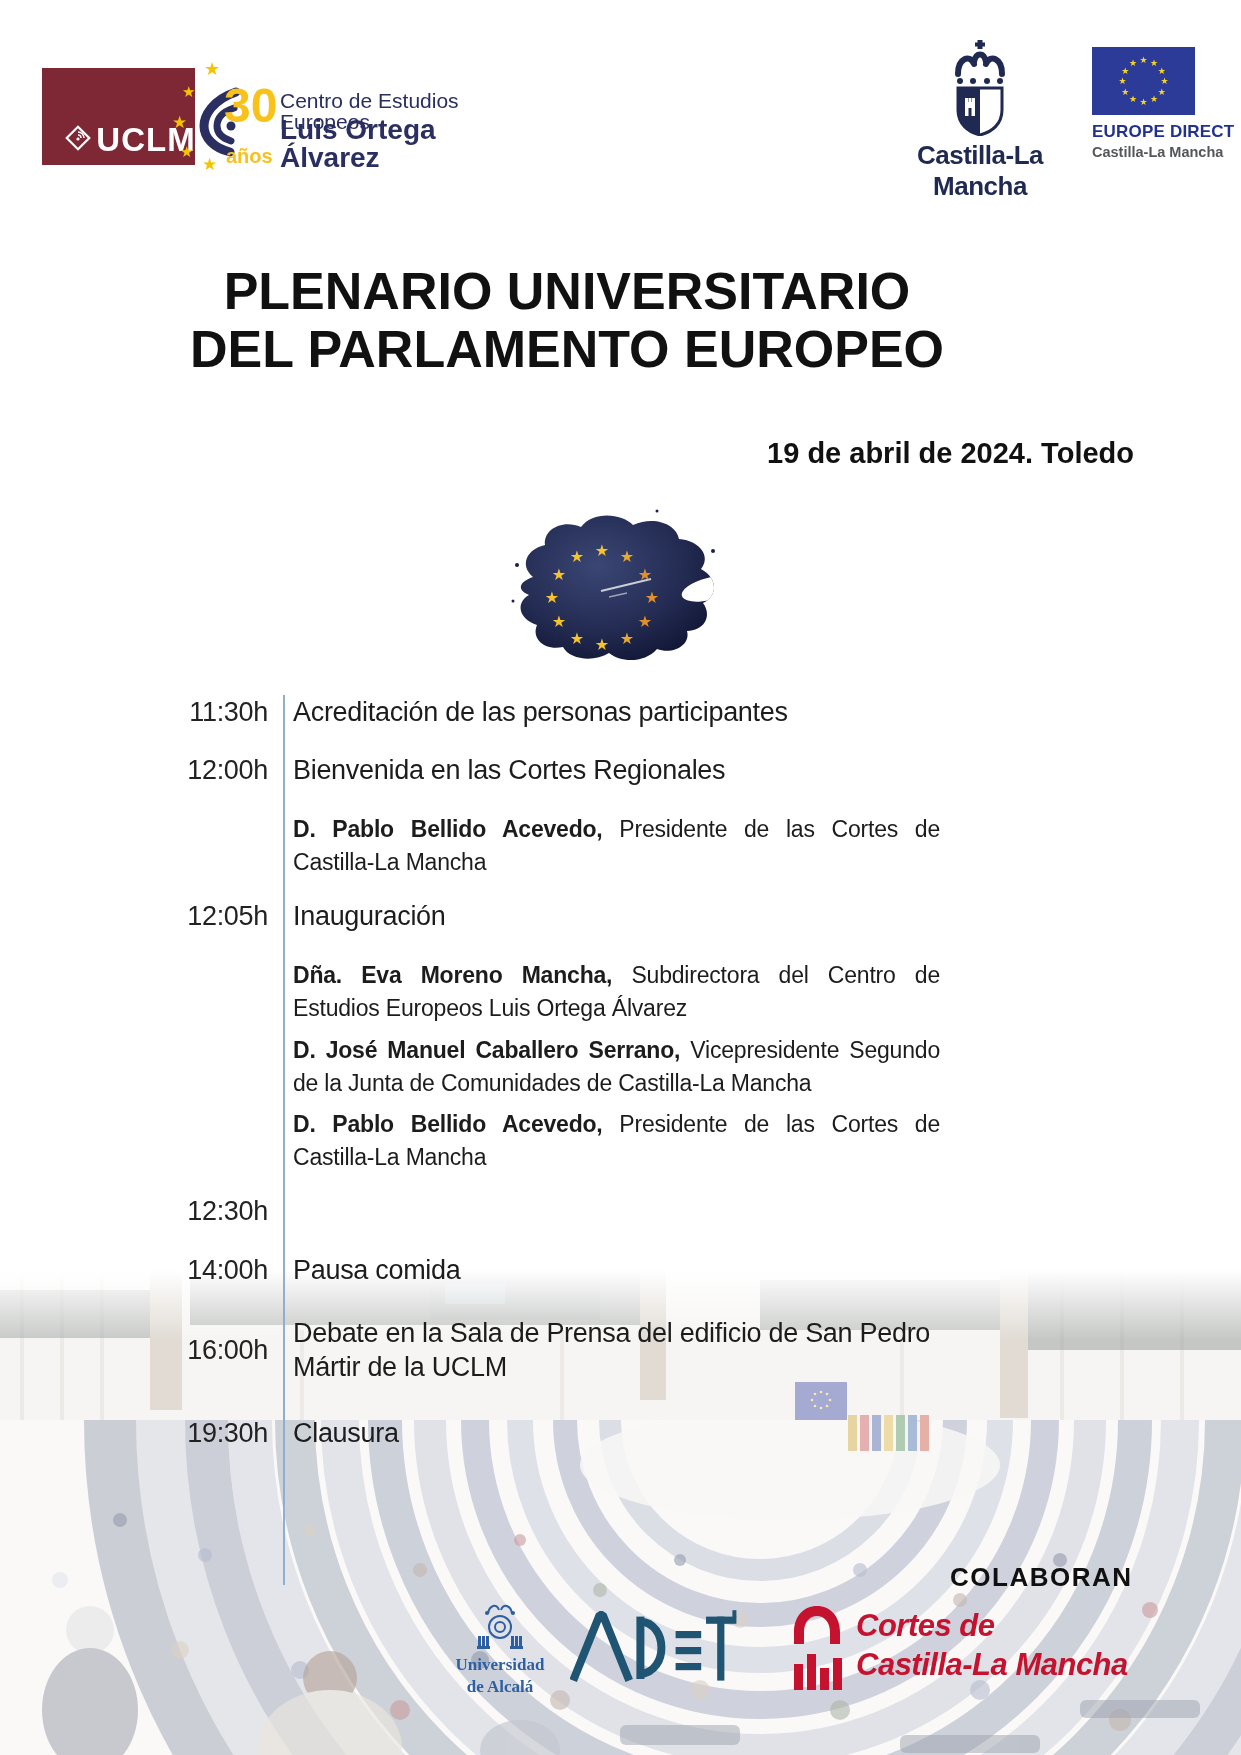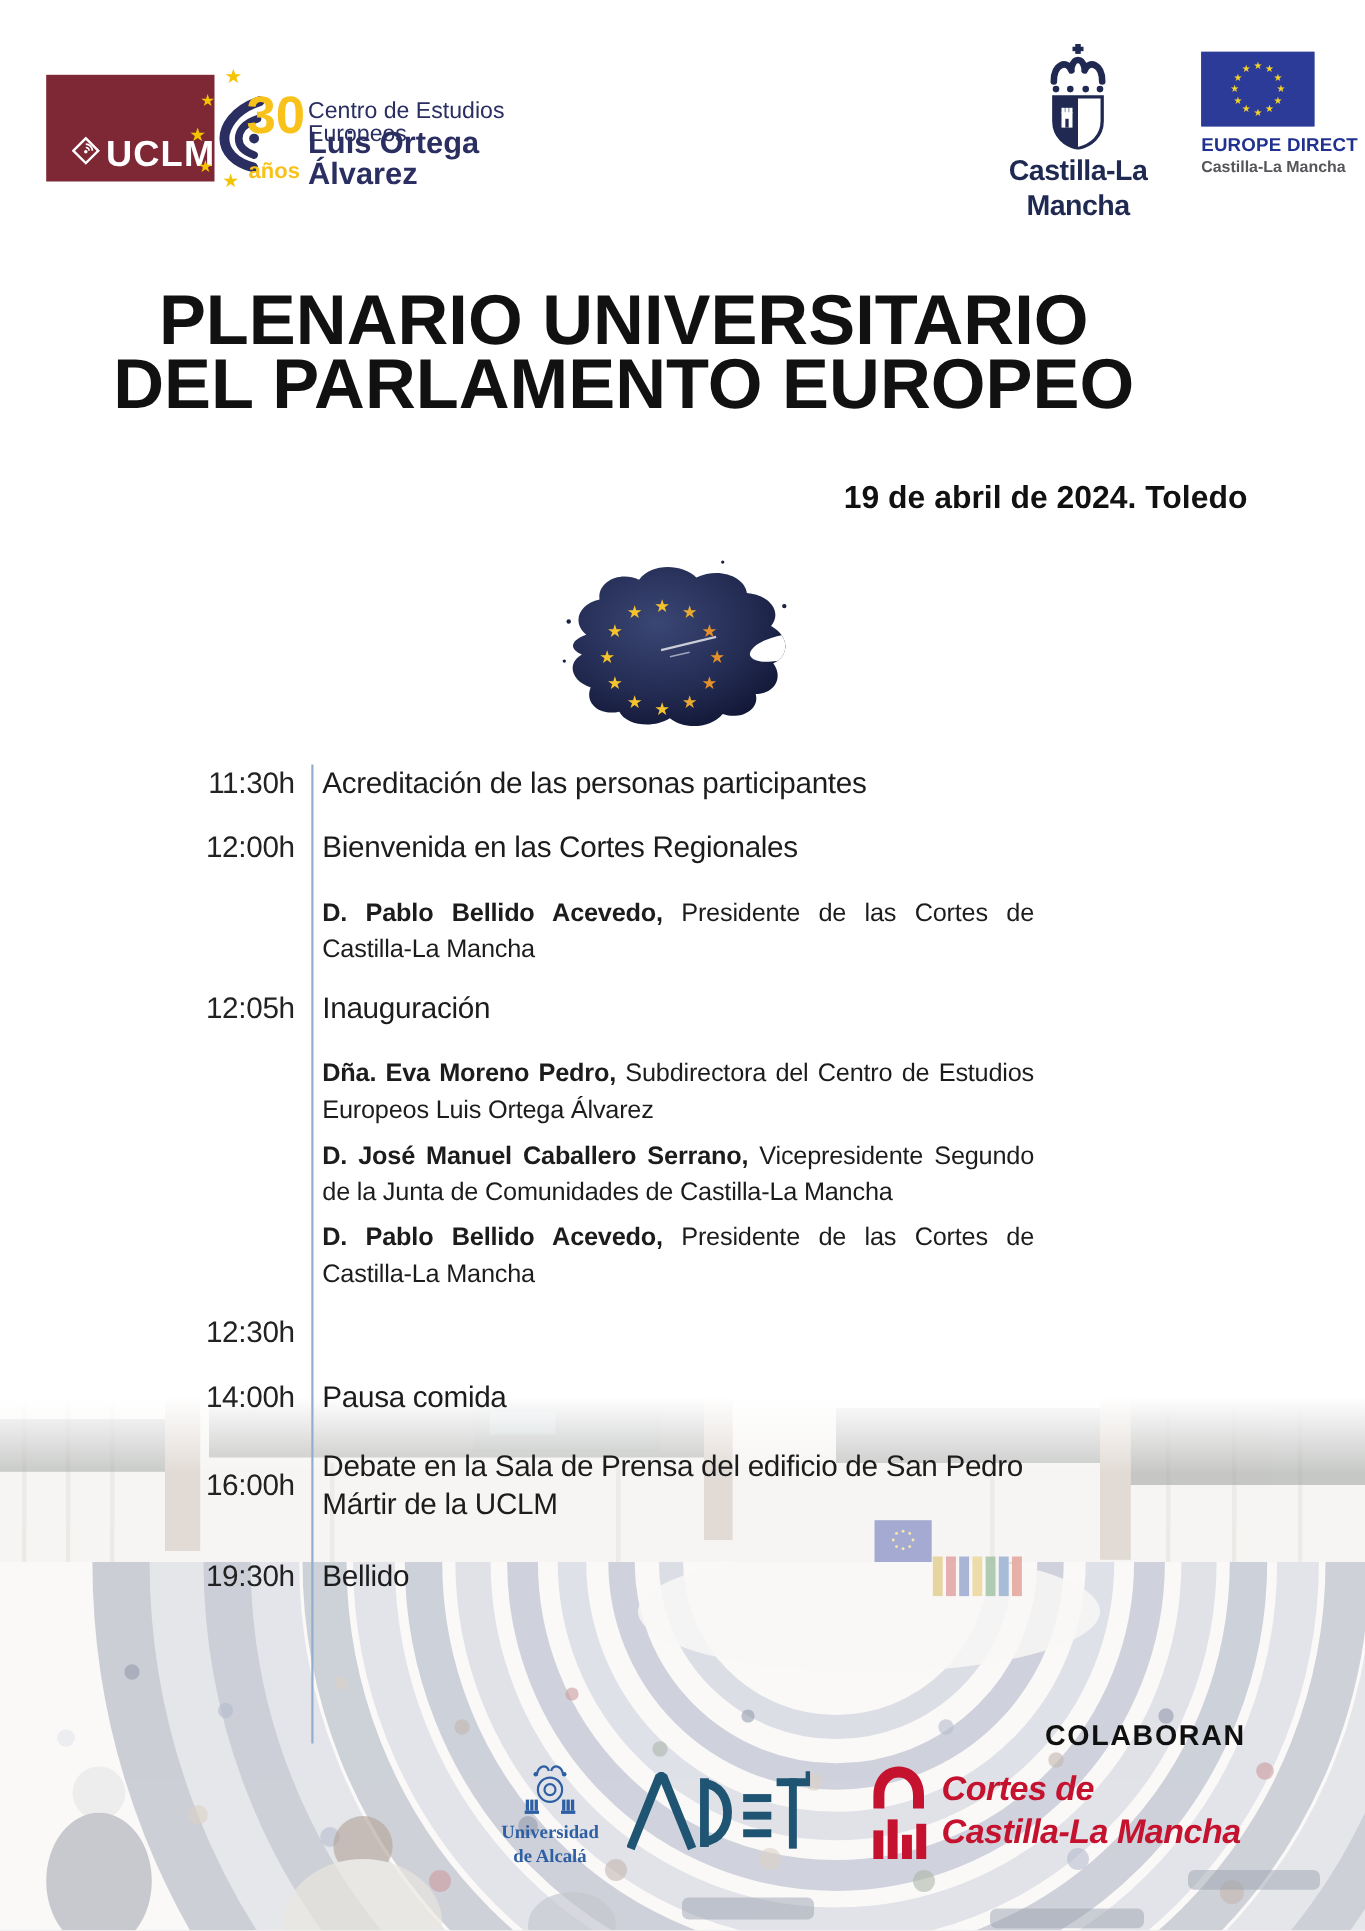--- a/index.html
+++ b/index.html
@@ -21,21 +21,21 @@
   .cee-l2{position:absolute;left:112px;top:58px;color:#2A2E60;font-size:28px;font-weight:bold;line-height:1;}
   .clm-label{position:absolute;left:870px;top:140px;width:220px;text-align:center;
              color:#1F2951;font-weight:bold;font-size:26px;letter-spacing:-0.5px;}
 
   .ed-flag{left:1092px;top:47px;width:103px;height:68px;background:#2B3B97;}
   .ed-title{left:1092px;top:122px;color:#20318F;font-weight:bold;font-size:17px;letter-spacing:0.2px;}
   .ed-sub{left:1092px;top:144px;color:#55565A;font-weight:bold;font-size:14.5px;}
 
   
   .main-title{left:0;top:262px;width:1134px;text-align:center;color:#111;
-              font-weight:bold;font-size:64px;line-height:58px;letter-spacing:0px;}
+              font-weight:bold;font-size:52px;line-height:58px;letter-spacing:0px;}
   .date-line{left:0;top:437px;width:1134px;text-align:right;color:#111;
              font-weight:bold;font-size:29px;}
 
   
   .brush{left:505px;top:505px;}
 
   
   .rule{left:283px;top:695px;width:2px;height:890px;background:#91AECF;z-index:2;}
   .schedule{left:180px;top:0;width:763px;z-index:3;}
   .srow{position:absolute;left:0;width:763px;}
@@ -333,21 +333,21 @@
       </div>
     </div>
 
     <div class="srow t899">
       <span class="stime">12:05h</span>
       <div class="stitle">Inauguración</div>
     </div>
 
     <div class="srow t959">
       <div class="sspeaker">
-        <span class="sname">Dña. Eva Moreno Pedro,</span><span> Subdirectora del Centro de Estudios Europeos Luis Ortega Álvarez</span>
+        <span class="sname">Dña. Eva Moreno Mancha,</span><span> Subdirectora del Centro de Estudios Europeos Luis Ortega Álvarez</span>
       </div>
     </div>
 
     <div class="srow t1034">
       <div class="sspeaker">
         <span class="sname">D. José Manuel Caballero Serrano,</span><span> Vicepresidente Segundo de la Junta de Comunidades de Castilla-La Mancha</span>
       </div>
     </div>
 
     <div class="srow t1108">
@@ -365,21 +365,21 @@
       <div class="stitle">Pausa comida</div>
     </div>
 
     <div class="srow t1316">
       <span class="stime time-center">16:00h</span>
       <div class="stitle">Debate en la Sala de Prensa del edificio de San Pedro Mártir de la UCLM</div>
     </div>
 
     <div class="srow t1416">
       <span class="stime">19:30h</span>
-      <div class="stitle">Bellido</div>
+      <div class="stitle">Clausura</div>
     </div>
 
   </div>
 
   <div class="abs colaboran">COLABORAN</div>
 
   <div class="abs uah">
     <span>
       <svg width="48" height="52" viewBox="0 0 48 52">
         <g stroke="#2E5FA3" fill="none" stroke-width="2">

